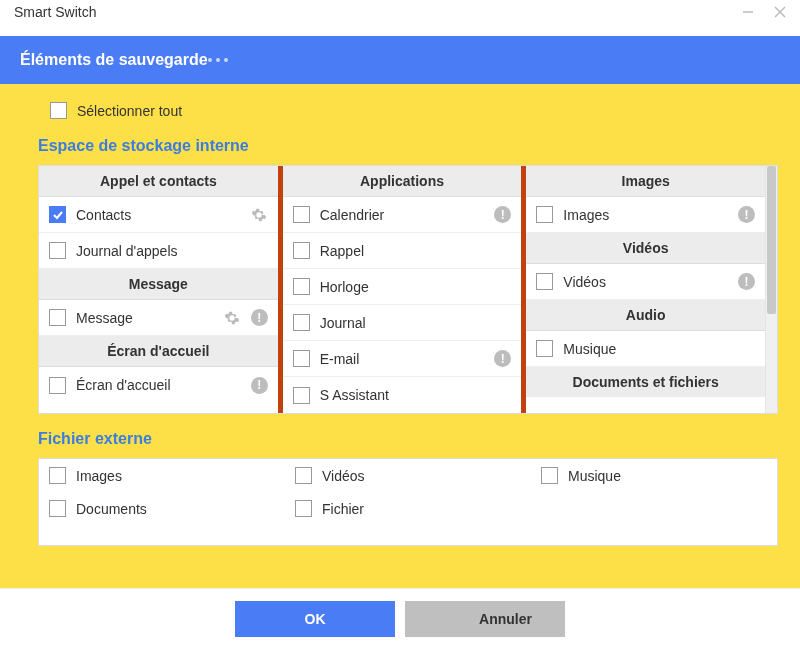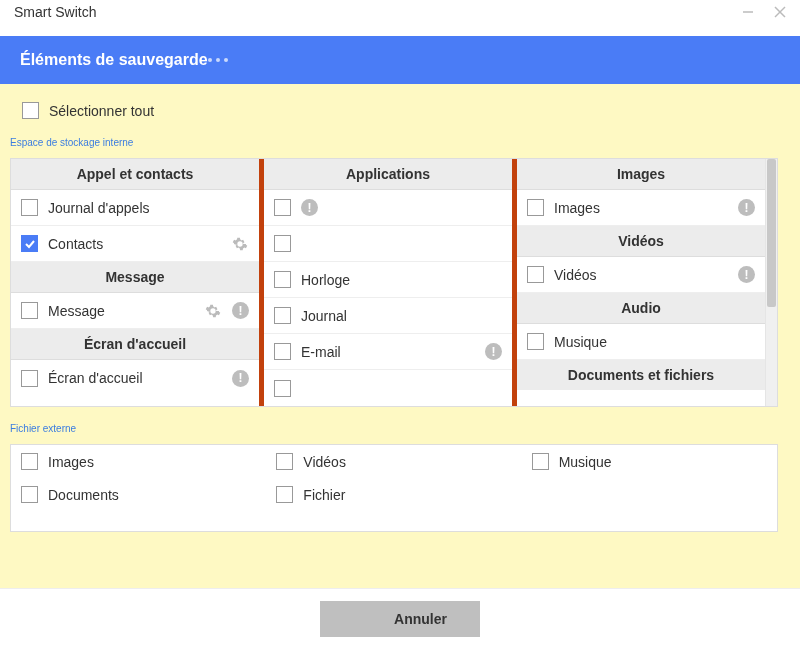--- a/index.html
+++ b/index.html
@@ -40,22 +40,22 @@
       font-size: 16px;
       font-weight: 600;
     }
     .header-menu {
       display: flex; gap: 4px; opacity: 0.7;
     }
     .header-menu span {
       width: 4px; height: 4px; border-radius: 50%; background: #fff;
     }
     .content {
-      padding: 18px 22px 0 10px;
-      background: #fef9c3;
+      padding: 18px 22px 0 38px;
+      background: #fde047;
       height: 504px;
       position: relative;
     }
     .select-all-row {
       display: flex;
       align-items: center;
       gap: 10px;
       margin-bottom: 18px;
       margin-left: 12px;
     }
@@ -68,22 +68,22 @@
       justify-content: center;
       flex-shrink: 0;
     }
     .checkbox.checked {
       background: #4a7cf6;
       border-color: #4a7cf6;
     }
     .checkbox.checked svg { width: 12px; height: 12px; }
     .section-title {
       color: #3b7de0;
-      font-weight: 400;
-      font-size: 10px;
+      font-weight: 700;
+      font-size: 16px;
       margin-bottom: 10px;
     }
     .table-wrap {
       position: relative;
       border: 1px solid #ddd;
       background: #fff;
       margin-bottom: 16px;
     }
     .table-inner {
       display: flex;
@@ -210,37 +210,37 @@
     <span>Sélectionner tout</span>
   </div>
 
   <div class="section-title">Espace de stockage interne</div>
 
   <div class="table-wrap">
     <div class="table-inner">
 
       <div class="col">
         <div class="group-header">Appel et contacts</div>
-        <div class="item-row">
-          <span class="checkbox"></span>
-          <span class="item-label">Journal d'appels</span>
-        </div>
         <div class="item-row">
           <span class="checkbox checked">
             <svg viewBox="0 0 12 12">
                 <polyline points="2,6 5,9 10,3" fill="none" stroke="#fff" stroke-width="2"></polyline>
               </svg>
           </span>
           <span class="item-label">Contacts</span>
           <span class="gear-icon">
             <svg class="gear-svg" viewBox="0 0 24 24" fill="#bbb">
                 <path d="M12 8a4 4 0 100 8 4 4 0 000-8zm9 4a7 7 0 01-.1 1.2l2 1.6-2 3.4-2.4-.8a7 7 0 01-2 1.2l-.4 2.6h-4l-.4-2.6a7 7 0 01-2-1.2l-2.4.8-2-3.4 2-1.6A7 7 0 013 12a7 7 0 01.1-1.2l-2-1.6 2-3.4 2.4.8a7 7 0 012-1.2L7.9 2.8h4l.4 2.6a7 7 0 012 1.2l2.4-.8 2 3.4-2 1.6c.1.4.1.8.1 1.2z"></path>
               </svg>
           </span>
         </div>
+        <div class="item-row">
+          <span class="checkbox"></span>
+          <span class="item-label">Journal d'appels</span>
+        </div>
         <div class="group-header">Message</div>
         <div class="item-row">
           <span class="checkbox"></span>
           <span class="item-label">Message</span>
           <span class="gear-icon">
             <svg class="gear-svg" viewBox="0 0 24 24" fill="#bbb">
                 <path d="M12 8a4 4 0 100 8 4 4 0 000-8zm9 4a7 7 0 01-.1 1.2l2 1.6-2 3.4-2.4-.8a7 7 0 01-2 1.2l-.4 2.6h-4l-.4-2.6a7 7 0 01-2-1.2l-2.4.8-2-3.4 2-1.6A7 7 0 013 12a7 7 0 01.1-1.2l-2-1.6 2-3.4 2.4.8a7 7 0 012-1.2L7.9 2.8h4l.4 2.6a7 7 0 012 1.2l2.4-.8 2 3.4-2 1.6c.1.4.1.8.1 1.2z"></path>
               </svg>
           </span>
           <span class="warn-icon">!</span>
@@ -250,40 +250,43 @@
           <span class="checkbox"></span>
           <span class="item-label">Écran d'accueil</span>
           <span class="warn-icon">!</span>
         </div>
       </div>
 
       <div class="col">
         <div class="group-header">Applications</div>
         <div class="item-row">
           <span class="checkbox"></span>
-          <span class="warn-icon">!</span>
-        </div>
-        <div class="item-row">
-          <span class="checkbox"></span>
+          <span class="item-label">Calendrier</span>
+          <span class="warn-icon">!</span>
+        </div>
+        <div class="item-row">
+          <span class="checkbox"></span>
+          <span class="item-label">Rappel</span>
         </div>
         <div class="item-row">
           <span class="checkbox"></span>
           <span class="item-label">Horloge</span>
         </div>
         <div class="item-row">
           <span class="checkbox"></span>
           <span class="item-label">Journal</span>
         </div>
         <div class="item-row">
           <span class="checkbox"></span>
           <span class="item-label">E-mail</span>
           <span class="warn-icon">!</span>
         </div>
         <div class="item-row last">
           <span class="checkbox"></span>
+          <span class="item-label">S Assistant</span>
         </div>
       </div>
 
       <div class="col">
         <div class="group-header">Images</div>
         <div class="item-row">
           <span class="checkbox"></span>
           <span class="item-label">Images</span>
           <span class="warn-icon">!</span>
         </div>
@@ -333,14 +336,15 @@
       <div class="ext-row">
         <span class="checkbox"></span>
         <span>Musique</span>
       </div>
     </div>
   </div>
 
 </div>
 
 <div class="footer">
+  <button class="btn btn-primary">OK</button>
   <button class="btn btn-secondary">Annuler</button>
 </div>
 
 </body></html>

